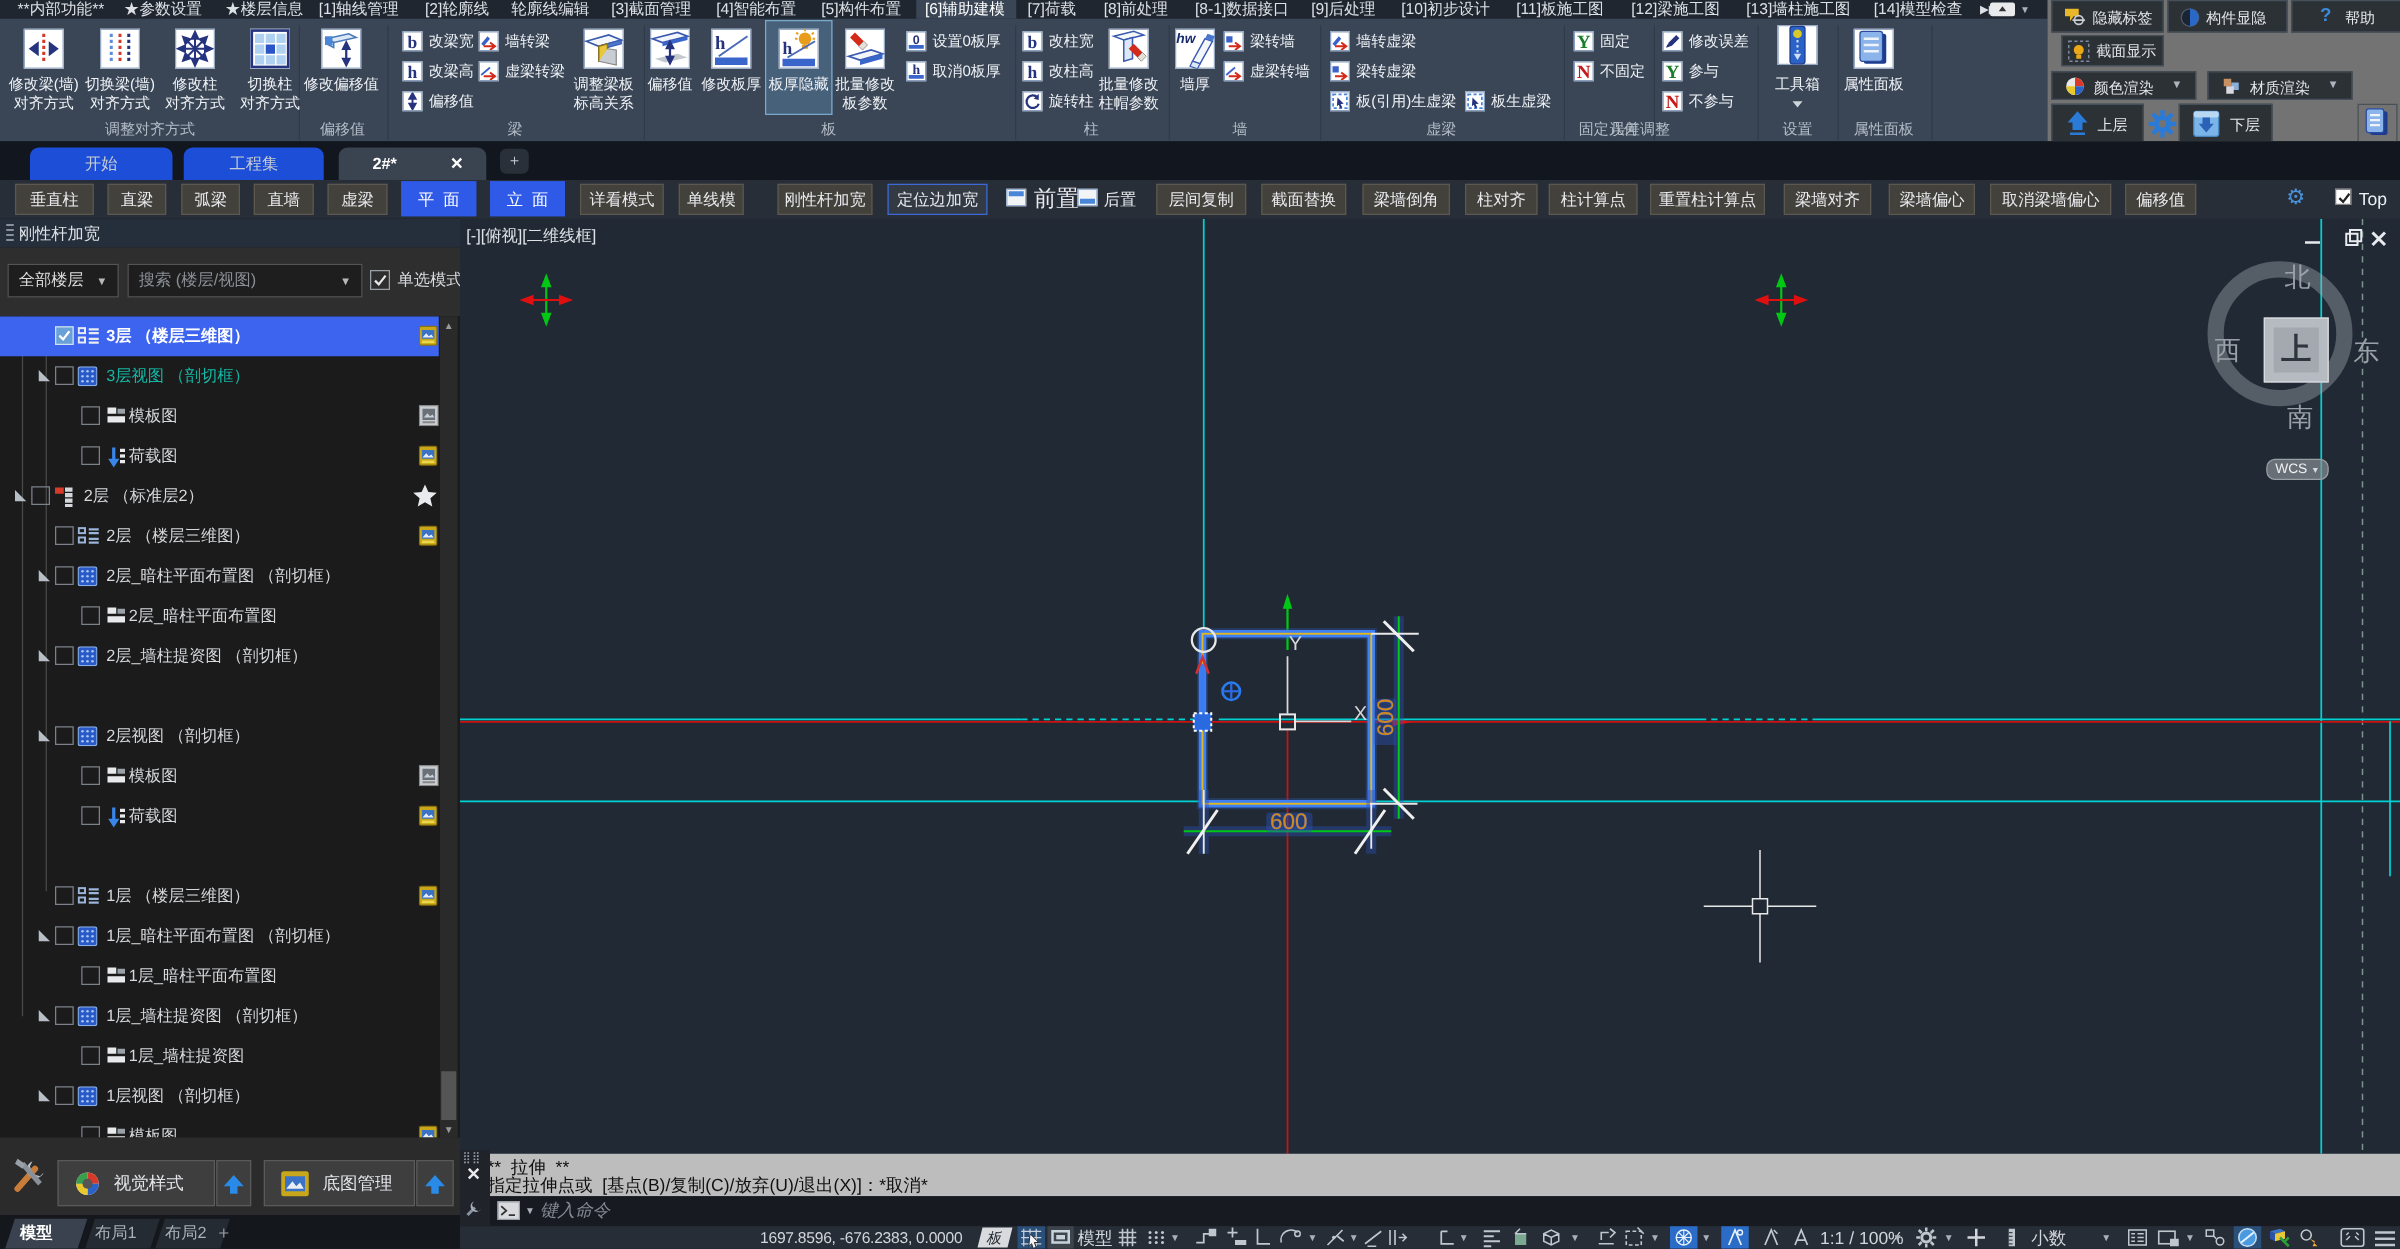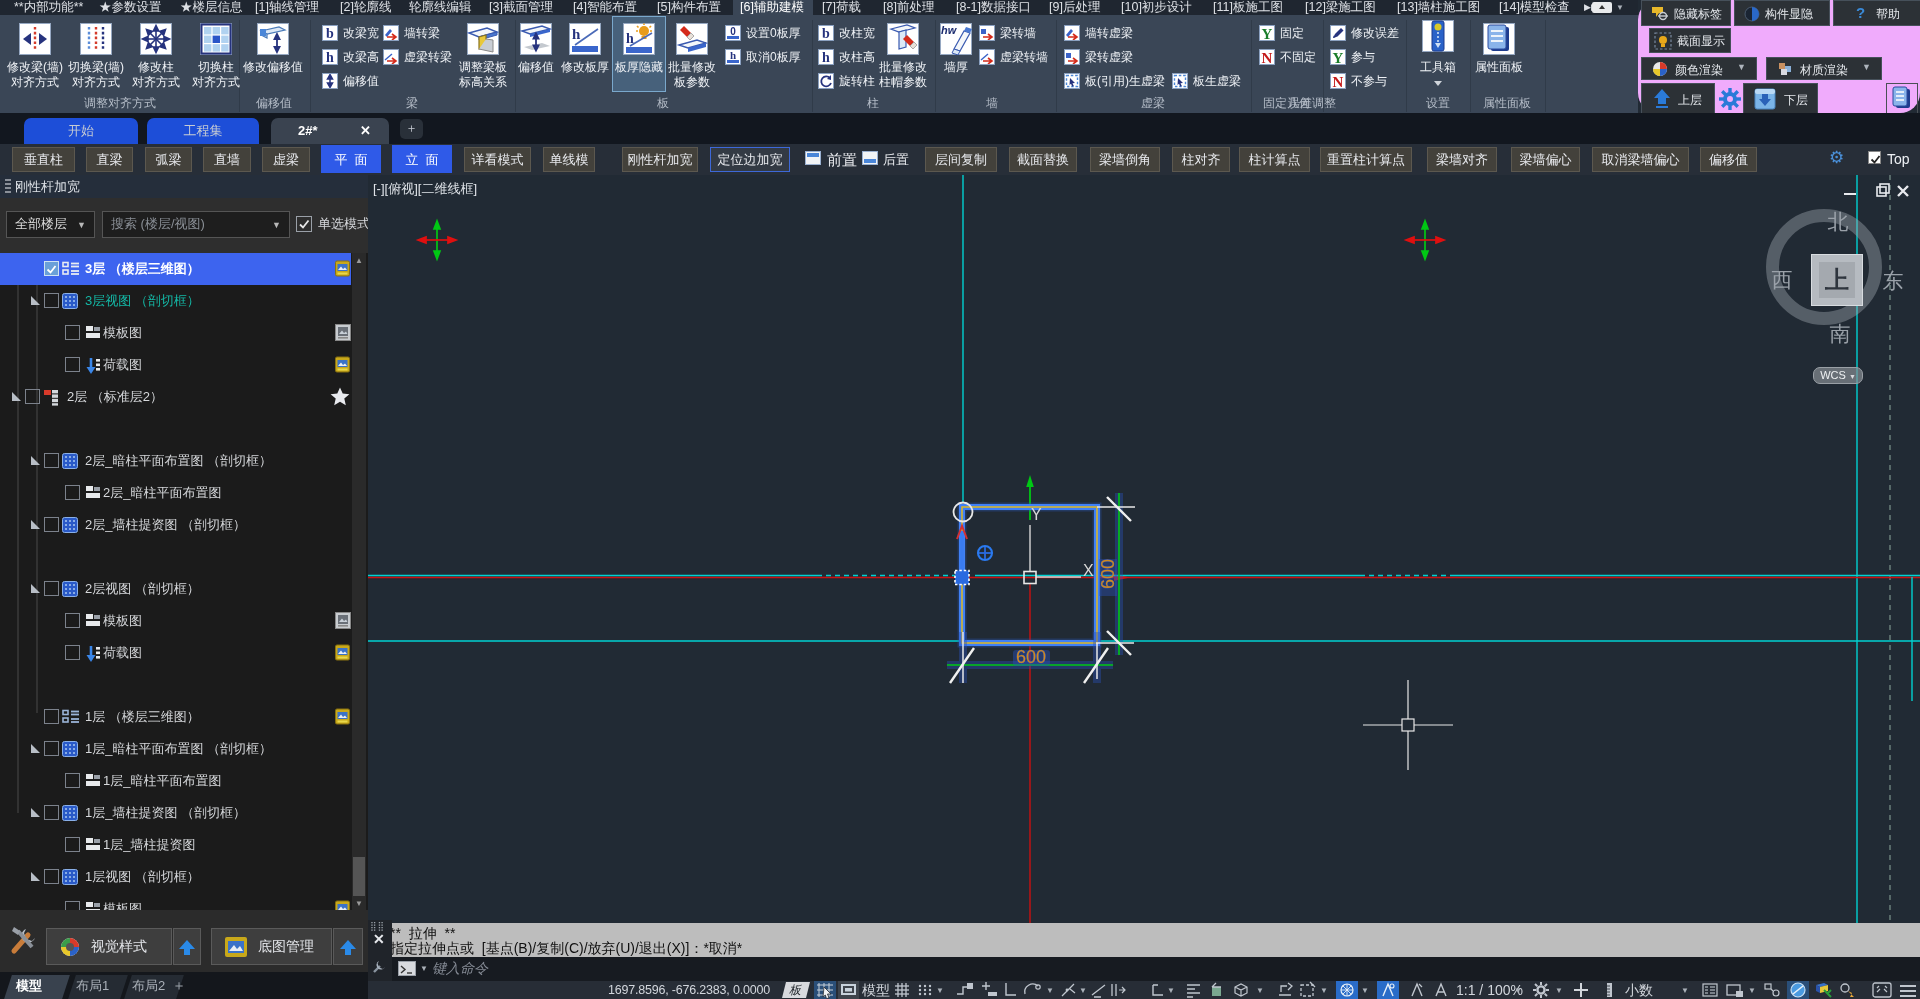--- a/index.html
+++ b/index.html
@@ -17,21 +17,21 @@
 .rdiv { position:absolute; top:5px; width:1px; height:92px; background:#303b49; }
 .gl { position:absolute; top:80px; height:16px; line-height:16px; color:#b4bcc7; font-size:12px; text-align:center; }
 .smb { position:absolute; height:18px; line-height:18px; white-space:nowrap; font-size:12px; color:#eef1f5; }
 .smb .si { display:inline-block; vertical-align:middle; width:16px; height:16px; background:#fff; border:1px solid #8aa0c0; margin-right:5px; position:relative; top:-1px; }
 .smb .si svg { position:absolute; left:0; top:0; }
 .ic32 { position:absolute; width:32px; height:32px; background:#fff; border:1px solid #96a8c2; }
 .ic32 svg { position:absolute; left:-1px; top:-1px; }
 .lb { position:absolute; text-align:center; color:#eef1f5; font-size:12px; line-height:15px; white-space:nowrap; }
 
 
-#rtpanel { left:1638px; top:0; width:282px; height:113px; background:#f0abfc;border-radius:20px; }
+#rtpanel { left:1638px; top:0; width:282px; height:113px; background:#737373; }
 .rtbtn { position:absolute; background:#2c3136; border:1px solid #46505a; color:#e3e6ea; font-size:12px; white-space:nowrap; }
 
 
 #tabrow { left:0; top:113px; width:1920px; height:31px; background:#12171f; }
 .ftab { position:absolute; top:5px; height:26px; line-height:25px; color:#c6cbd3; font-size:13px; text-align:center; background:#1d4ed8; border-radius:7px 7px 0 0; }
 
 #toolrow { left:0; top:144px; width:1920px; height:31px; background:#272e38; }
 .tbtn { position:absolute; top:3px; height:25px; line-height:23px; background:#43413b; border:1px solid #5c584f; color:#e8eaee; font-size:13px; text-align:center; }
 .tbtn.act { background:#2f5ae8; border-color:#2f5ae8; color:#fff; top:1px; height:28px; line-height:27px; }
 
@@ -486,21 +486,21 @@
   <div class="tbtn" style="left:262px;width:48px">虚梁</div>
   <div class="tbtn act" style="left:321px;width:60px">平&nbsp;&nbsp;面</div>
   <div class="tbtn act" style="left:392px;width:60px">立&nbsp;&nbsp;面</div>
   <div class="tbtn" style="left:464px;width:67px">详看模式</div>
   <div class="tbtn" style="left:543px;width:52px">单线模式</div>
   <div class="tbtn" style="left:622px;width:76px">刚性杆加宽</div>
   <div class="tbtn" style="left:710px;width:80px;background:#333a44;border-color:#3d68d8">定位边加宽</div>
   <div style="position:absolute;left:805px;top:7px;width:16px;height:14px;background:#f2f4f6;border:1px solid #9ab0d0">
         <div style="position:absolute;left:1px;top:1px;width:12px;height:4px;background:#4a86d8"></div>
       </div>
-  <div style="position:absolute;left:827px;top:4px;font-size:15px;color:#e8eaee;line-height:23px">前置</div>
+  <div style="position:absolute;left:827px;top:4px;font-size:18px;color:#e8eaee;line-height:23px">前置</div>
   <div style="position:absolute;left:862px;top:7px;width:16px;height:14px;background:#f2f4f6;border:1px solid #9ab0d0">
         <div style="position:absolute;left:1px;bottom:1px;width:12px;height:4px;background:#4a86d8"></div>
       </div>
   <div style="position:absolute;left:883px;top:4px;font-size:13px;color:#e8eaee;line-height:23px">后置</div>
   <div class="tbtn" style="left:925px;width:72px">层间复制</div>
   <div class="tbtn" style="left:1009px;width:68px">截面替换</div>
   <div class="tbtn" style="left:1090px;width:70px">梁墙倒角</div>
   <div class="tbtn" style="left:1172px;width:58px">柱对齐</div>
   <div class="tbtn" style="left:1239px;width:71px">柱计算点</div>
   <div class="tbtn" style="left:1320px;width:92px">重置柱计算点</div>
@@ -624,20 +624,42 @@
               <g fill="#d4d8dc">
                 <rect x="8" y="1" width="6" height="3.4"></rect>
                 <rect x="8" y="5.4" width="6" height="3.4"></rect>
                 <rect x="8" y="9.8" width="6" height="3.4"></rect>
                 <rect x="8" y="14.2" width="6" height="2.4"></rect>
               </g>
             </svg></span>
           <div class="txt" style="left:67px;color:#d6d8db;font-weight:normal">2层 （标准层2）</div>
           <span style="position:absolute;left:330px;top:6px"><svg width="20" height="19">
               <path d="M10 0.5 L12.7 6.6 L19.4 7.2 L14.3 11.6 L15.8 18.2 L10 14.7 L4.2 18.2 L5.7 11.6 L0.6 7.2 L7.3 6.6 Z" fill="#e8eaee"></path>
+            </svg></span>
+        </div>
+<div class="trow" style="top:160px">
+          <div class="cb" style="left:44px"></div>
+          <span style="position:absolute;left:62px;top:8px"><svg width="18" height="16">
+              <g fill="none" stroke="#9ab4d8" stroke-width="1.6">
+                <rect x="1" y="1.5" width="5" height="4"></rect>
+                <rect x="1" y="9" width="5" height="4"></rect>
+              </g>
+              <g stroke="#9ab4d8" stroke-width="1.8">
+                <line x1="9" y1="2.5" x2="17" y2="2.5"></line>
+                <line x1="9" y1="5.5" x2="17" y2="5.5"></line>
+                <line x1="9" y1="10" x2="17" y2="10"></line>
+                <line x1="9" y1="13" x2="17" y2="13"></line>
+              </g>
+            </svg></span>
+          <div class="txt" style="left:85px;color:#d6d8db;font-weight:normal">2层 （楼层三维图）</div>
+          <span style="position:absolute;left:335px;top:7px"><svg width="15" height="17">
+              <rect x="0.5" y="1" width="14" height="15" rx="1.5" fill="#c8a81a" stroke="#8a7210"></rect>
+              <rect x="2.5" y="4" width="10" height="7" fill="#3a72c8"></rect>
+              <path d="M3 10 L6 6.5 L8 9 L10 7.5 L12 10 Z" fill="#e8eef4"></path>
+              <rect x="2.5" y="12.5" width="10" height="2" fill="#e8d84a"></rect>
             </svg></span>
         </div>
 <div class="trow" style="top:192px">
           <svg width="12" height="12" style="position:absolute;left:30px;top:10px">
             <path d="M1 1 L10 10 L1 10 Z" fill="#b8bec6"></path>
           </svg>
           <div class="cb" style="left:44px"></div>
           <span style="position:absolute;left:62px;top:8px"><svg width="16" height="16">
               <rect x="0.5" y="0.5" width="15" height="15" rx="2" fill="#2a5ac8" stroke="#8ab0e8"></rect>
               <g fill="#a8c8f0">

